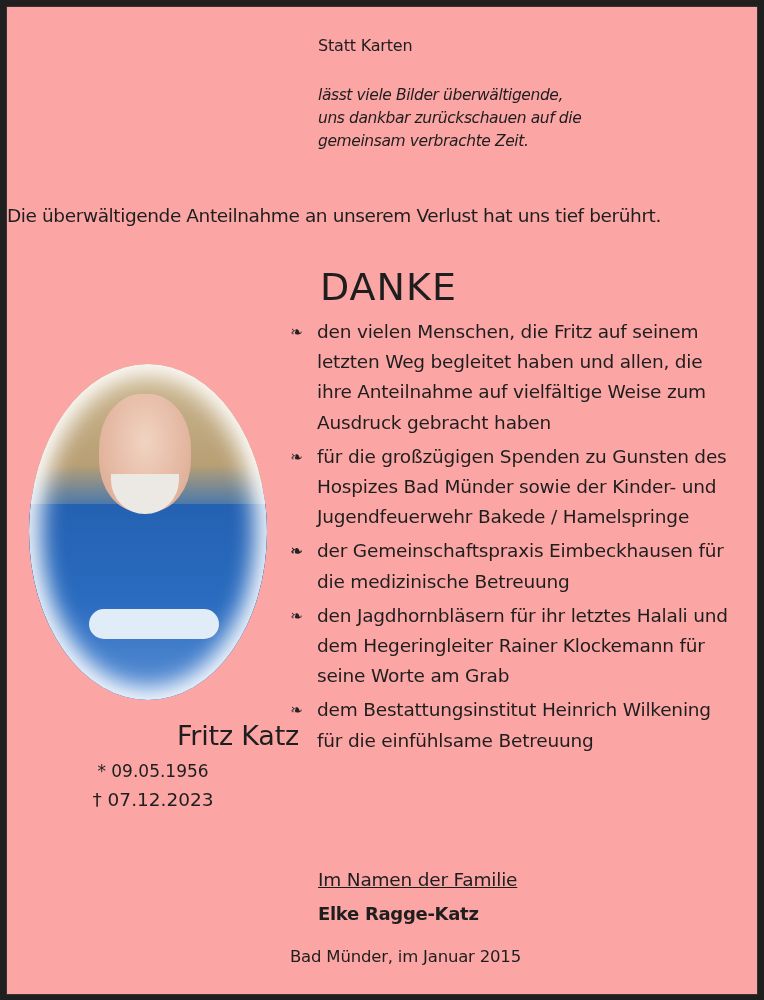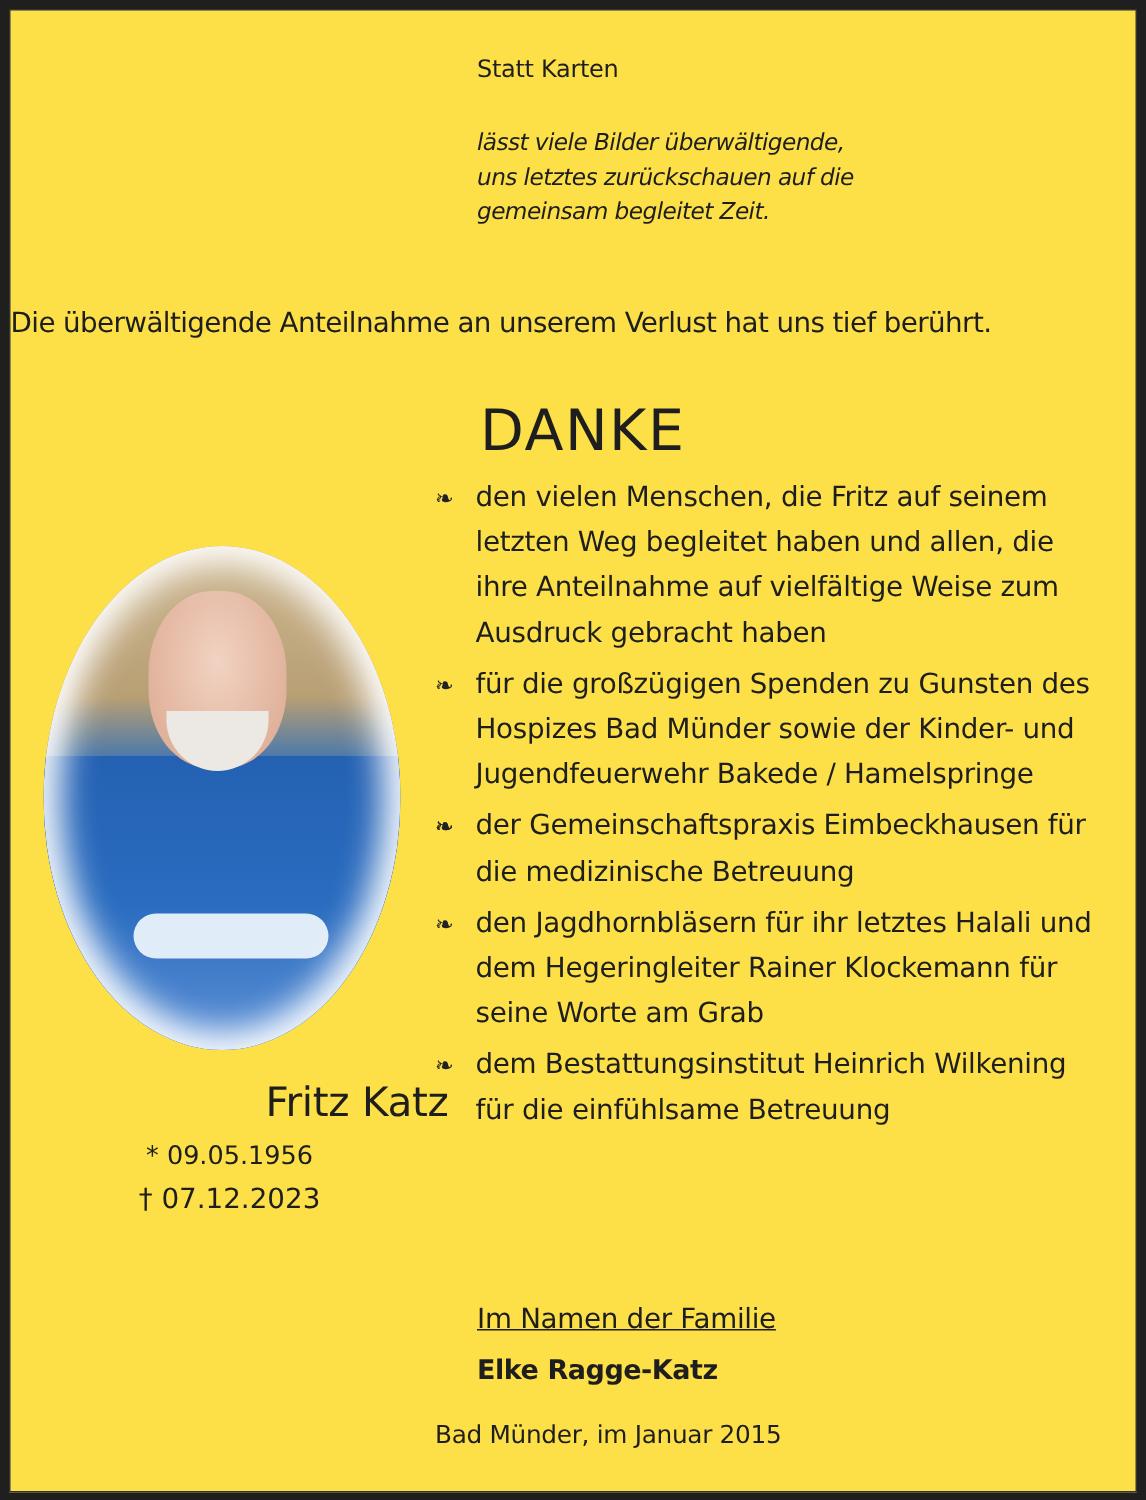--- a/index.html
+++ b/index.html
@@ -1,19 +1,19 @@
 <!DOCTYPE html>
 <html><head>
 <meta charset="utf-8">
 <style>
   html, body { margin: 0; padding: 0; background: #1f1f1f; }
   body { width: 764px; height: 1000px; position: relative; overflow: hidden; }
   .card {
     position: absolute; left: 6px; top: 6px; width: 750px; height: 987px;
-    background: #fde047; border: 1px solid #333;
+    background: #fca5a5; border: 1px solid #333;
     font-family: "DejaVu Sans", sans-serif; color: #1e1e1e;
   }
   .abs { position: absolute; }
   .statt { left: 311px; top: 29px; font-size: 16px; letter-spacing: -0.2px; }
   .poem { left: 311px; top: 77px; font-size: 15.5px; font-style: italic; line-height: 23px; letter-spacing: -0.4px; }
   .poem div { white-space: nowrap; }
   .intro { left: 0; width: 617px; top: 198px; text-align: center; font-size: 18.5px; letter-spacing: -0.4px; white-space: nowrap; }
   .danke { left: 313px; top: 258px; font-size: 38px; letter-spacing: 1px; font-weight: normal; }
   .list { left: 283px; top: 310px; width: 450px; font-size: 18.5px; line-height: 30.2px; letter-spacing: -0.2px; }
   .item { position: relative; padding-left: 27px; margin-bottom: 4px; }
@@ -53,22 +53,22 @@
   .place { left: 283px; top: 940px; font-size: 16.5px; letter-spacing: -0.2px; }
 </style>
 </head>
 <body>
 
 <div class="card">
   <div class="abs statt">Statt Karten</div>
 
   <div class="abs poem">
     <div>lässt viele Bilder überwältigende,</div>
-    <div>uns letztes zurückschauen auf die</div>
-    <div>gemeinsam begleitet Zeit.</div>
+    <div>uns dankbar zurückschauen auf die</div>
+    <div>gemeinsam verbrachte Zeit.</div>
   </div>
 
   <div class="abs intro">Die überwältigende Anteilnahme an unserem Verlust hat uns tief berührt.</div>
 
   <div class="abs danke">DANKE</div>
 
   <div class="abs list">
     <div class="item">
       <span class="bullet">❧</span>
       <span>den vielen Menschen, die Fritz auf seinem letzten Weg begleitet haben und allen, die ihre Anteilnahme auf vielfältige Weise zum Ausdruck gebracht haben</span>

